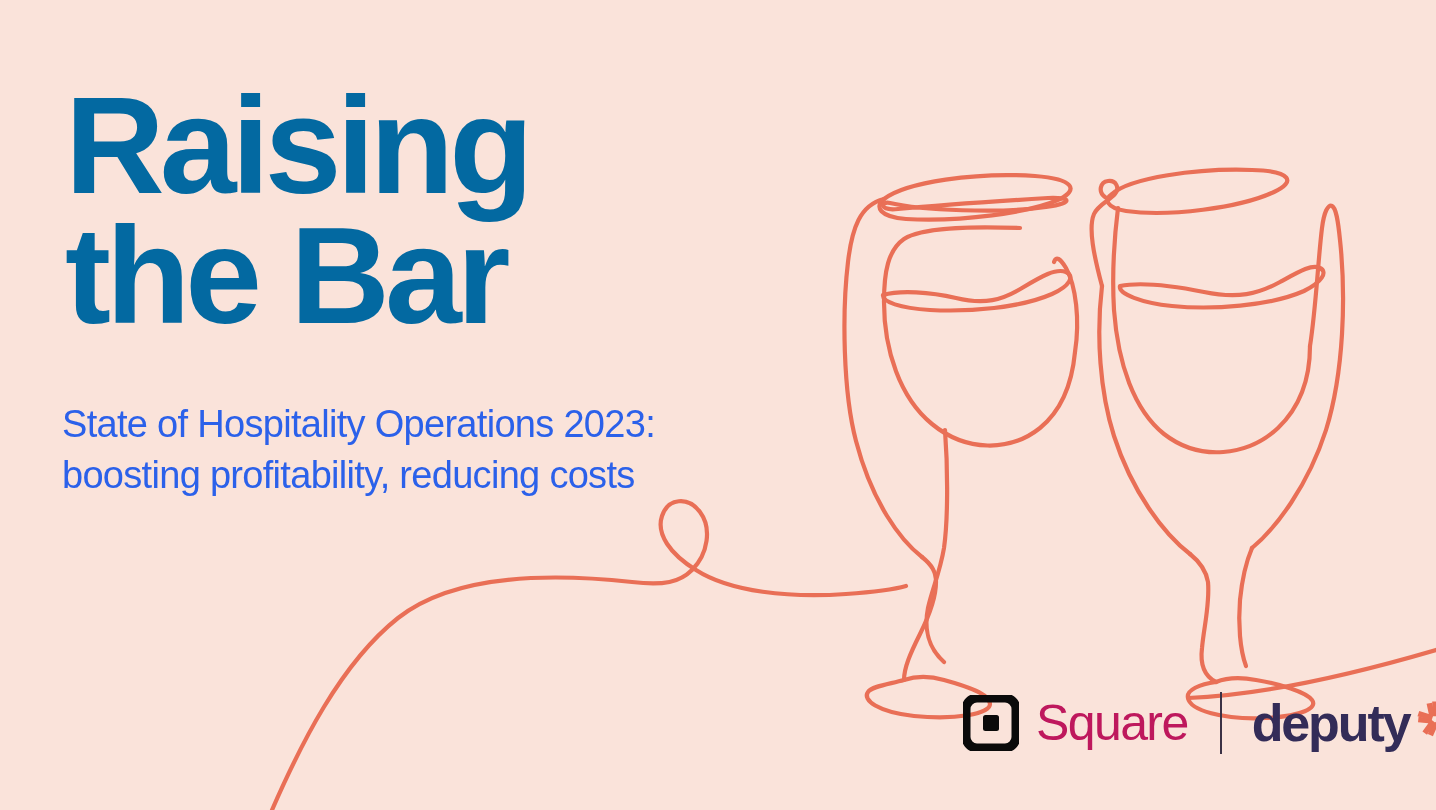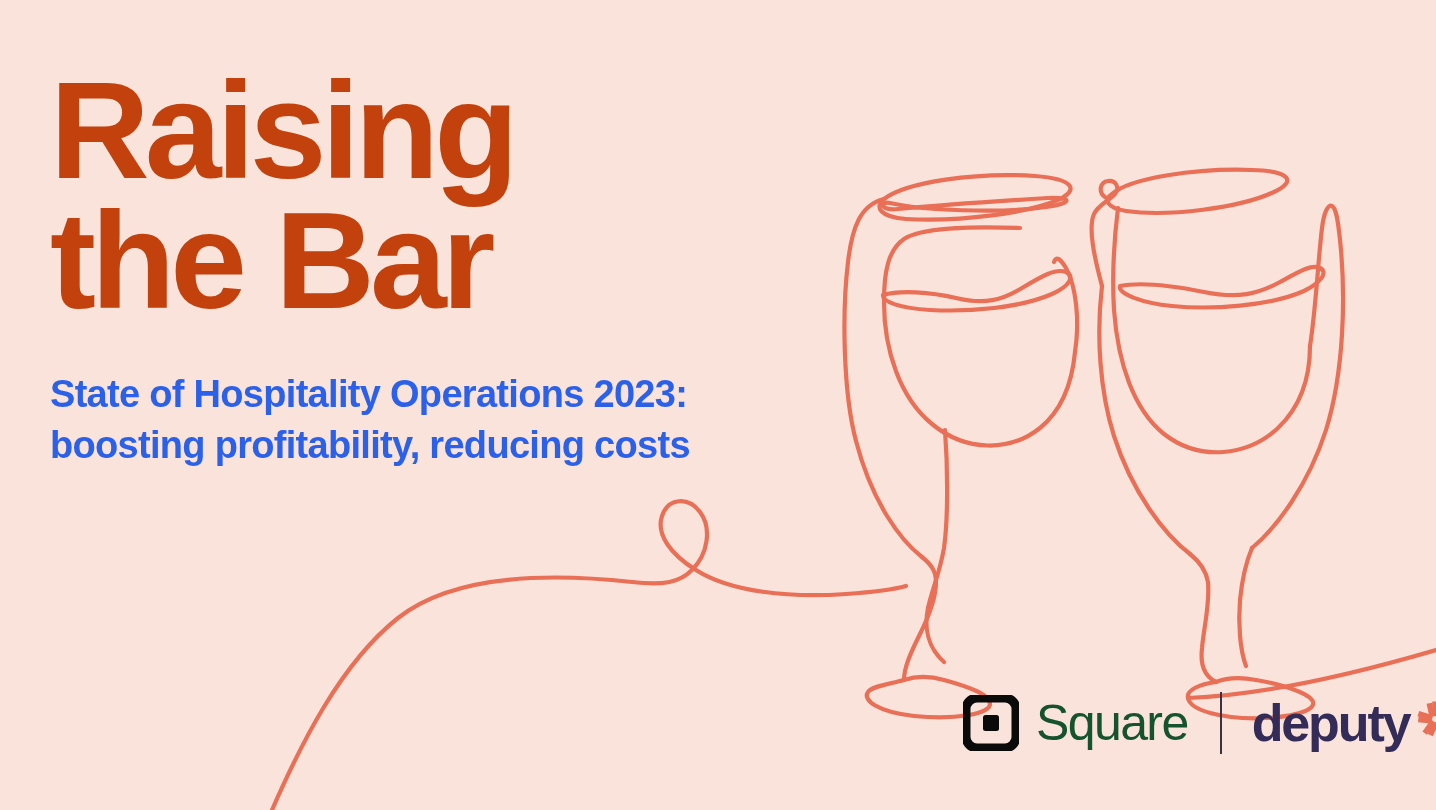--- a/index.html
+++ b/index.html
@@ -31,34 +31,34 @@
   }
   
   .text-block {
     position: absolute;
     left: 50px;
     top: 66px;
     width: 720px;
     z-index: 5;
   }
   .title {
-    margin: 0;
+    margin: 15px;
     font-family: "Liberation Sans", sans-serif;
     font-weight: 700;
     font-size: 138px;
     line-height: 0.94;
     letter-spacing: -5.0px;
-    color: #c2410c;
+    color: #0369a1;
     white-space: pre-line;
   }
   .subtitle {
-    margin: 0;
+    margin: 12px;
     padding-top: 44px;
     font-family: "Liberation Sans", sans-serif;
-    font-weight: 700;
+    font-weight: 400;
     font-size: 38px;
     line-height: 1.32;
     letter-spacing: -0.7px;
     color: #2B61EA;
     white-space: pre-line;
   }
   
   .logo-lockup {
     position: absolute;
     left: 963px;
@@ -75,21 +75,21 @@
   .square-mark {
     width: 56px;
     height: 56px;
     display: block;
   }
   .square-word {
     font-family: "Liberation Sans", sans-serif;
     font-weight: 400;
     font-size: 50px;
     letter-spacing: -1.6px;
-    color: #14532d;
+    color: #be185d;
     line-height: 1;
     white-space: nowrap;
   }
   .logo-divider {
     width: 2px;
     height: 62px;
     background: #3B3145;
     margin: 0 30px 0 32px;
     flex: none;
   }

